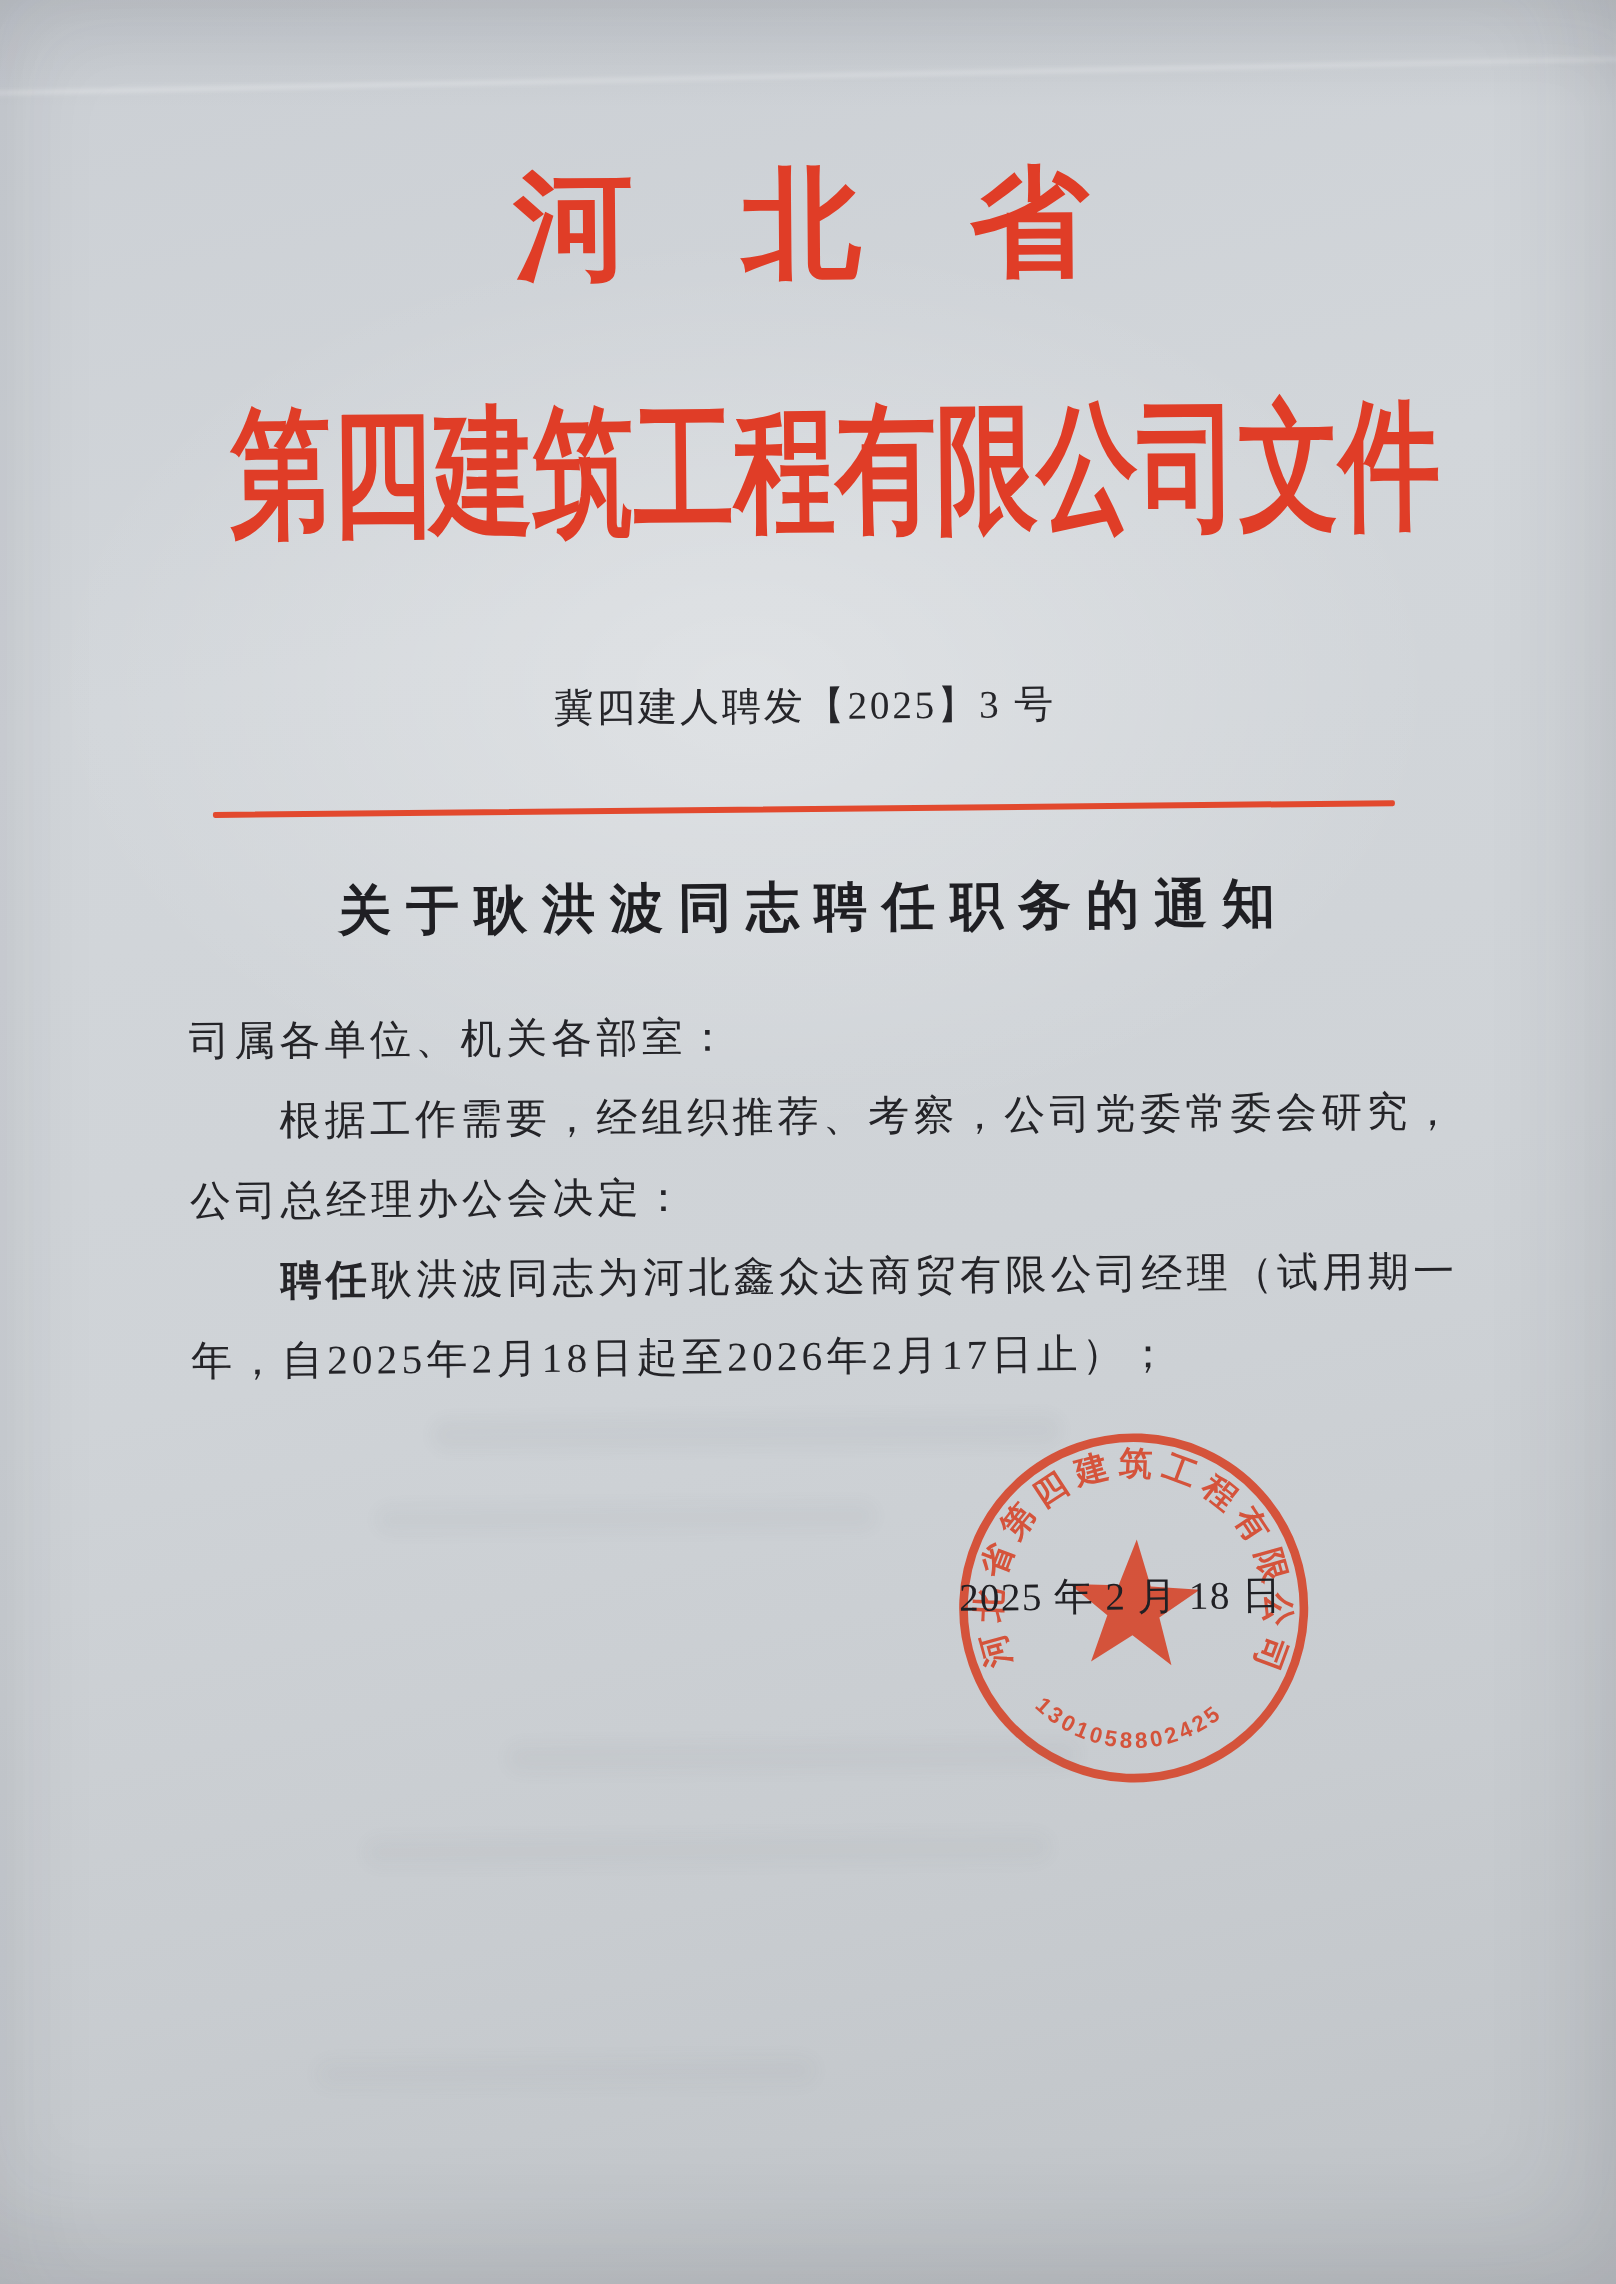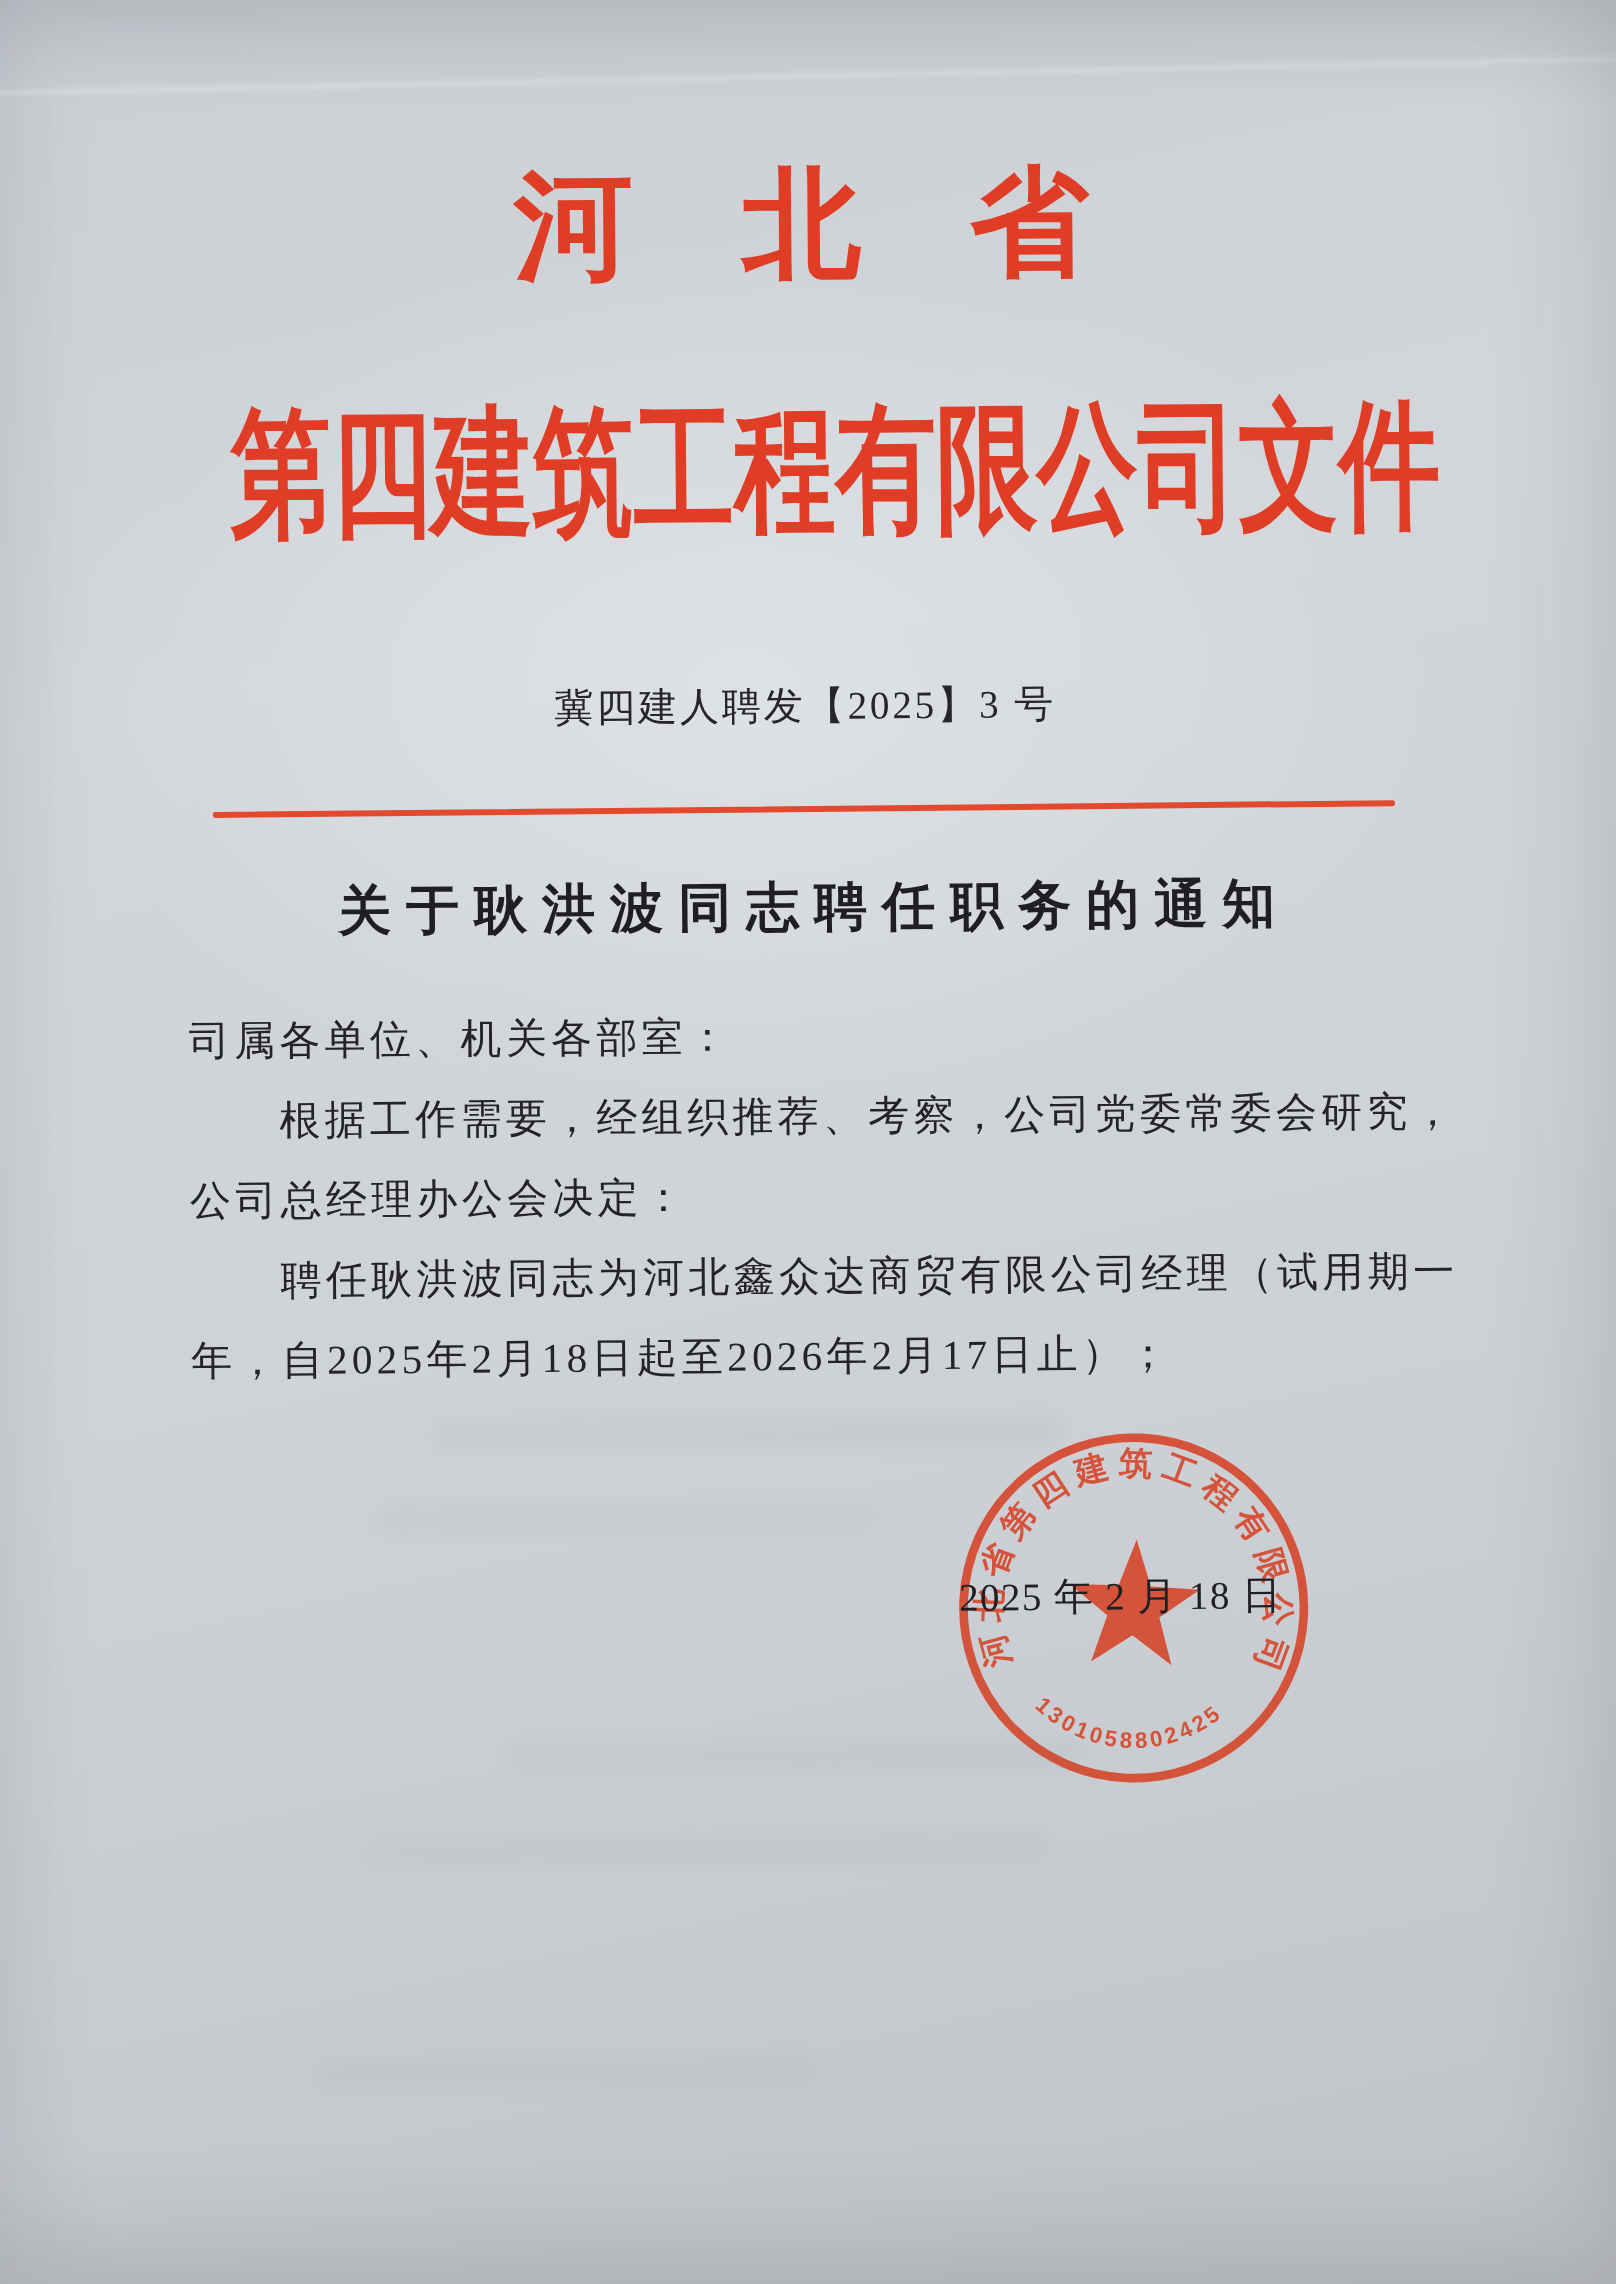--- a/index.html
+++ b/index.html
@@ -33,21 +33,21 @@
 
   .red-rule { position:absolute; left:215px; top:806px; width:1182px; height:6.4px;
     background:var(--rule-red,#e2492e); border-radius:2.1px; transform:rotate(-0.12deg); }
 
   .title { position:absolute; top:872px; left:0; width:100%; margin:0; text-align:center;
     font-size:53px; font-weight:700; letter-spacing:15px; text-indent:15px; color:#1f1f23; }
 
   .body { position:absolute; left:189px; top:996px; width:1263px;
     font-size:41px; line-height:80px; letter-spacing:4.3px; color:#242428; white-space:nowrap; }
   .body .indent { padding-left:90px; }
-  .body .lead { font-weight:400; }
+  .body .lead { font-weight:700; }
 
   .stamp { position:absolute; left:942px; top:1423px; width:375px; height:375px;
     transform:rotate(3deg); opacity:0.93; mix-blend-mode:multiply; }
   .stamp .ring { stroke:var(--stamp-red,#d5492f); stroke-width:12; fill:none; }
   .stamp .star { fill:var(--stamp-red,#d5492f); }
   .stamp .ring-text { font-size:46px; font-weight:700; letter-spacing:12px;
     fill:var(--stamp-red,#d5492f); font-family:"Liberation Serif","DejaVu Serif",serif; }
   .stamp .serial-text { font-size:31px; font-weight:700; letter-spacing:5px;
     fill:var(--stamp-red,#d5492f); font-family:"Liberation Sans","DejaVu Sans",sans-serif; }
 

